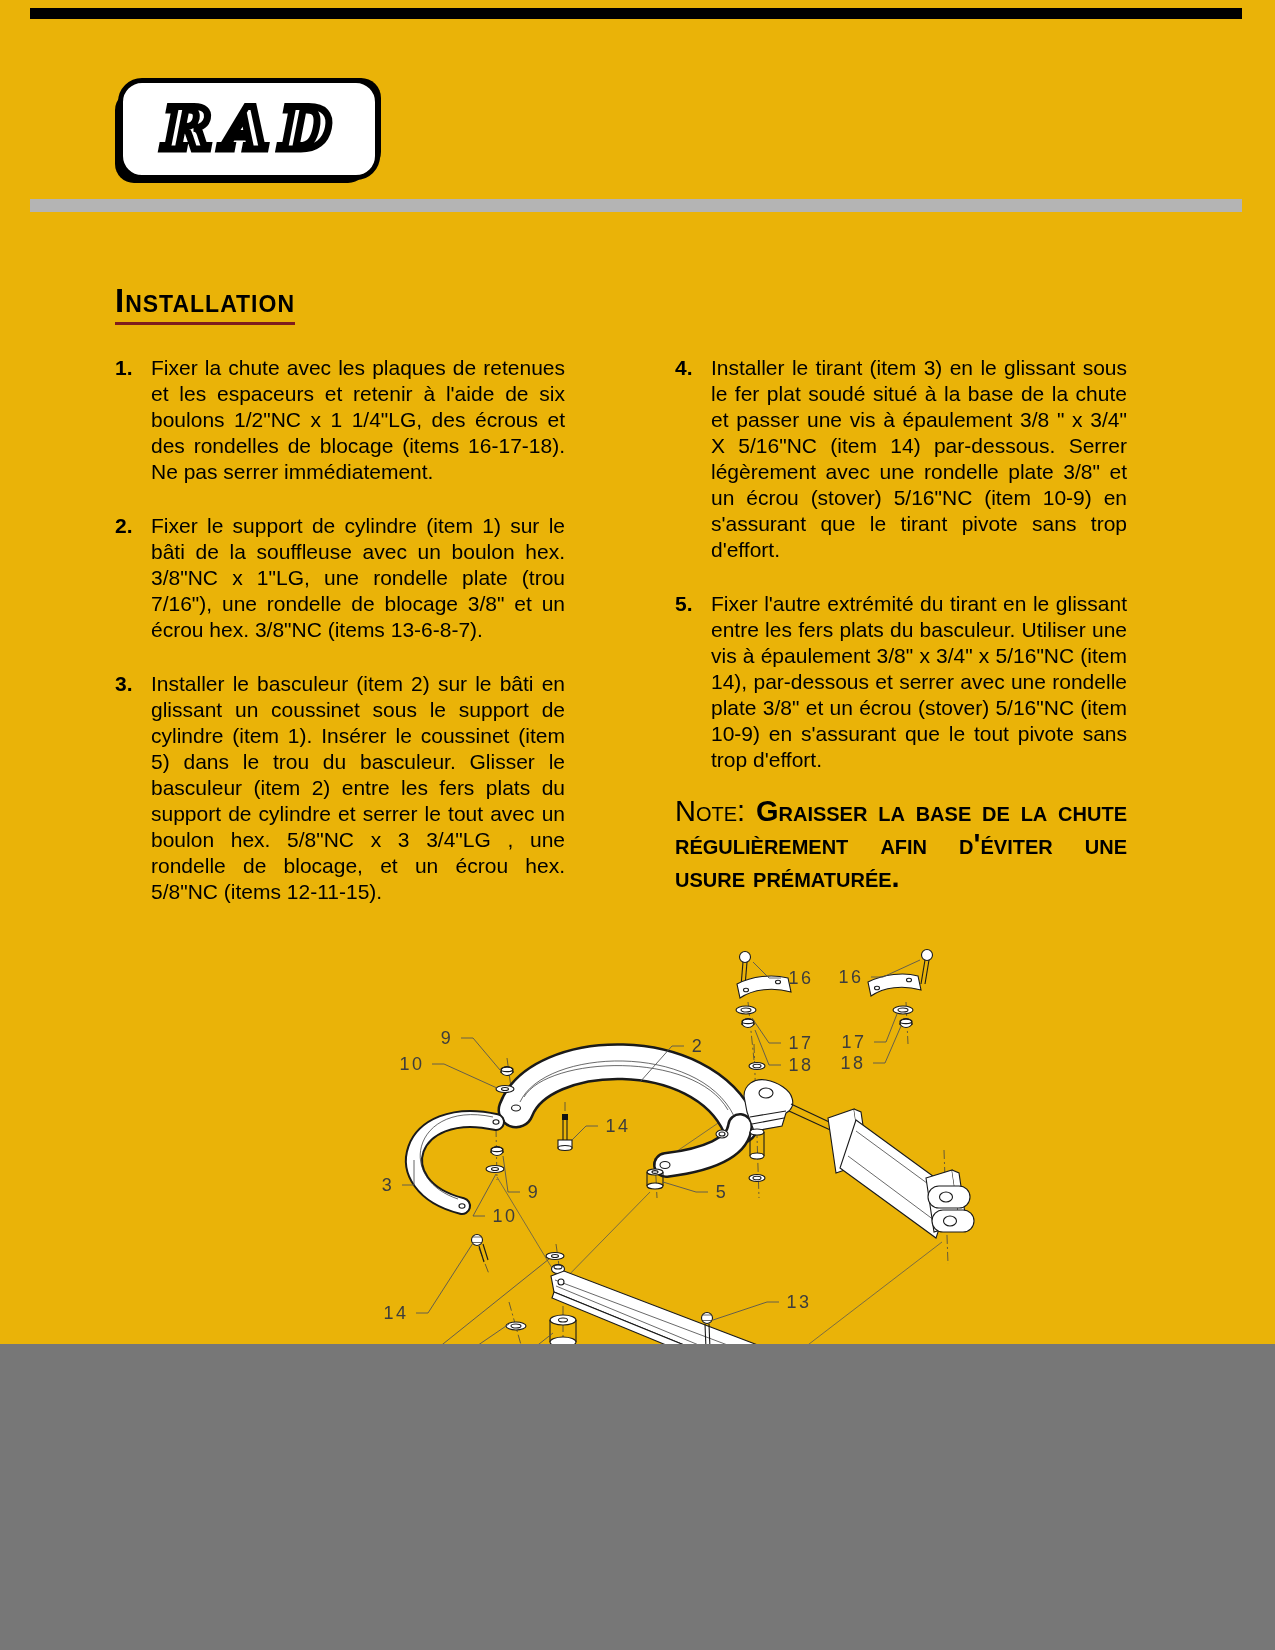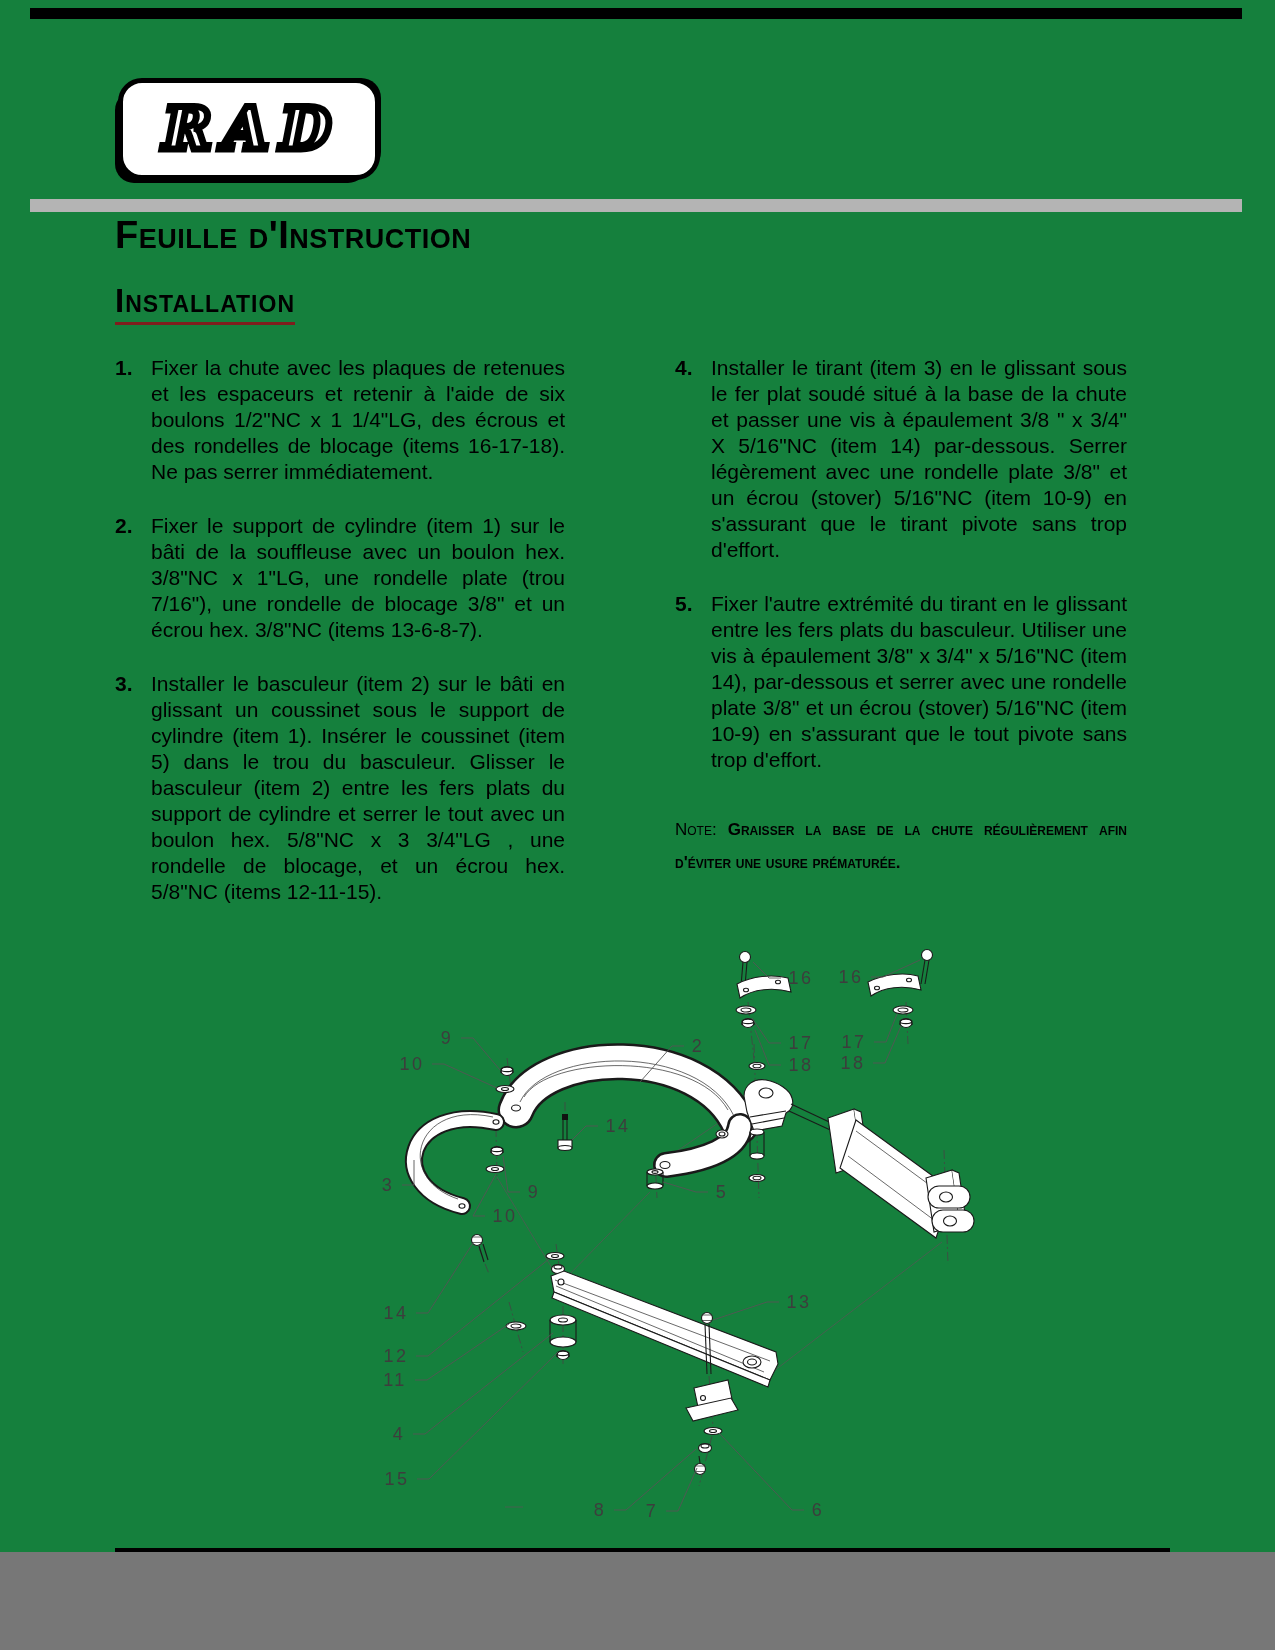--- a/index.html
+++ b/index.html
@@ -1,17 +1,17 @@
 <!DOCTYPE html>
 <html><head>
 <meta charset="utf-8">
 <style>
   html,body{margin:0;padding:0;background:#777;}
   .page{
-    position:relative;width:1275px;height:1552px;background:#15803d;
+    position:relative;width:1275px;height:1344px;background:#eab308;
     font-family:"Liberation Sans",sans-serif;color:#111;overflow:hidden;margin:0 auto;
   }
   .top-rule{position:absolute;left:30px;top:8px;width:1212px;height:11px;background:#000;}
   .gray-rule{position:absolute;left:30px;top:199px;width:1212px;height:13px;background:#b4b4b4;}
 
   
   .logo-box{
     position:absolute;left:118px;top:78px;width:252px;height:92px;
     border:5px solid #000;border-radius:24px;
     box-shadow:-8px 8px 0 -5px #000, 5px -4px 0 -4px #000;
@@ -39,21 +39,21 @@
 
   
   .steps-col{position:absolute;font-size:21px;line-height:26px;color:#000;}
   #steps-left{left:115px;top:355px;width:450px;}
   #steps-right{left:675px;top:355px;width:452px;}
   .step{display:flex;margin-top:28px;}
   .step:first-child{margin-top:0;}
   .step-num{flex:none;width:36px;font-weight:bold;}
   .step-text{flex:1;text-align:justify;}
   .note-block{
-    margin-top:40px;font-variant:small-caps;font-size:17px;line-height:33px;text-align:justify;
+    margin-top:22px;font-variant:small-caps;font-size:29px;line-height:33px;text-align:justify;
   }
   .note-strong{font-weight:bold;}
 
   
   .diagram-svg{position:absolute;left:330px;top:930px;}
   .diagram-svg .leader{fill:none;stroke:#555;stroke-width:0.9;}
   .diagram-svg .callout{
     font-family:"Liberation Sans",sans-serif;font-size:18px;letter-spacing:2.5px;fill:#3d3d3d;
     text-anchor:middle;
   }
@@ -73,21 +73,20 @@
 <div class="page">
 
   <div class="top-rule"></div>
 
   <div class="logo-box">
     <span class="logo-text">RAD</span>
   </div>
 
   <div class="gray-rule"></div>
 
-  <div class="masthead-left">Feuille d'Instruction</div>
 
   <div class="section-heading">Installation</div>
 
   <div class="steps-col" id="steps-left">
       <div class="step">
         <span class="step-num">1.</span>
         <div class="step-text">Fixer la chute avec les plaques de retenues et les espaceurs et retenir à l'aide de six boulons 1/2"NC x 1 1/4"LG, des écrous et des rondelles de blocage (items 16-17-18).  Ne pas serrer immédiatement.</div>
       </div>
       <div class="step">
         <span class="step-num">2.</span>

